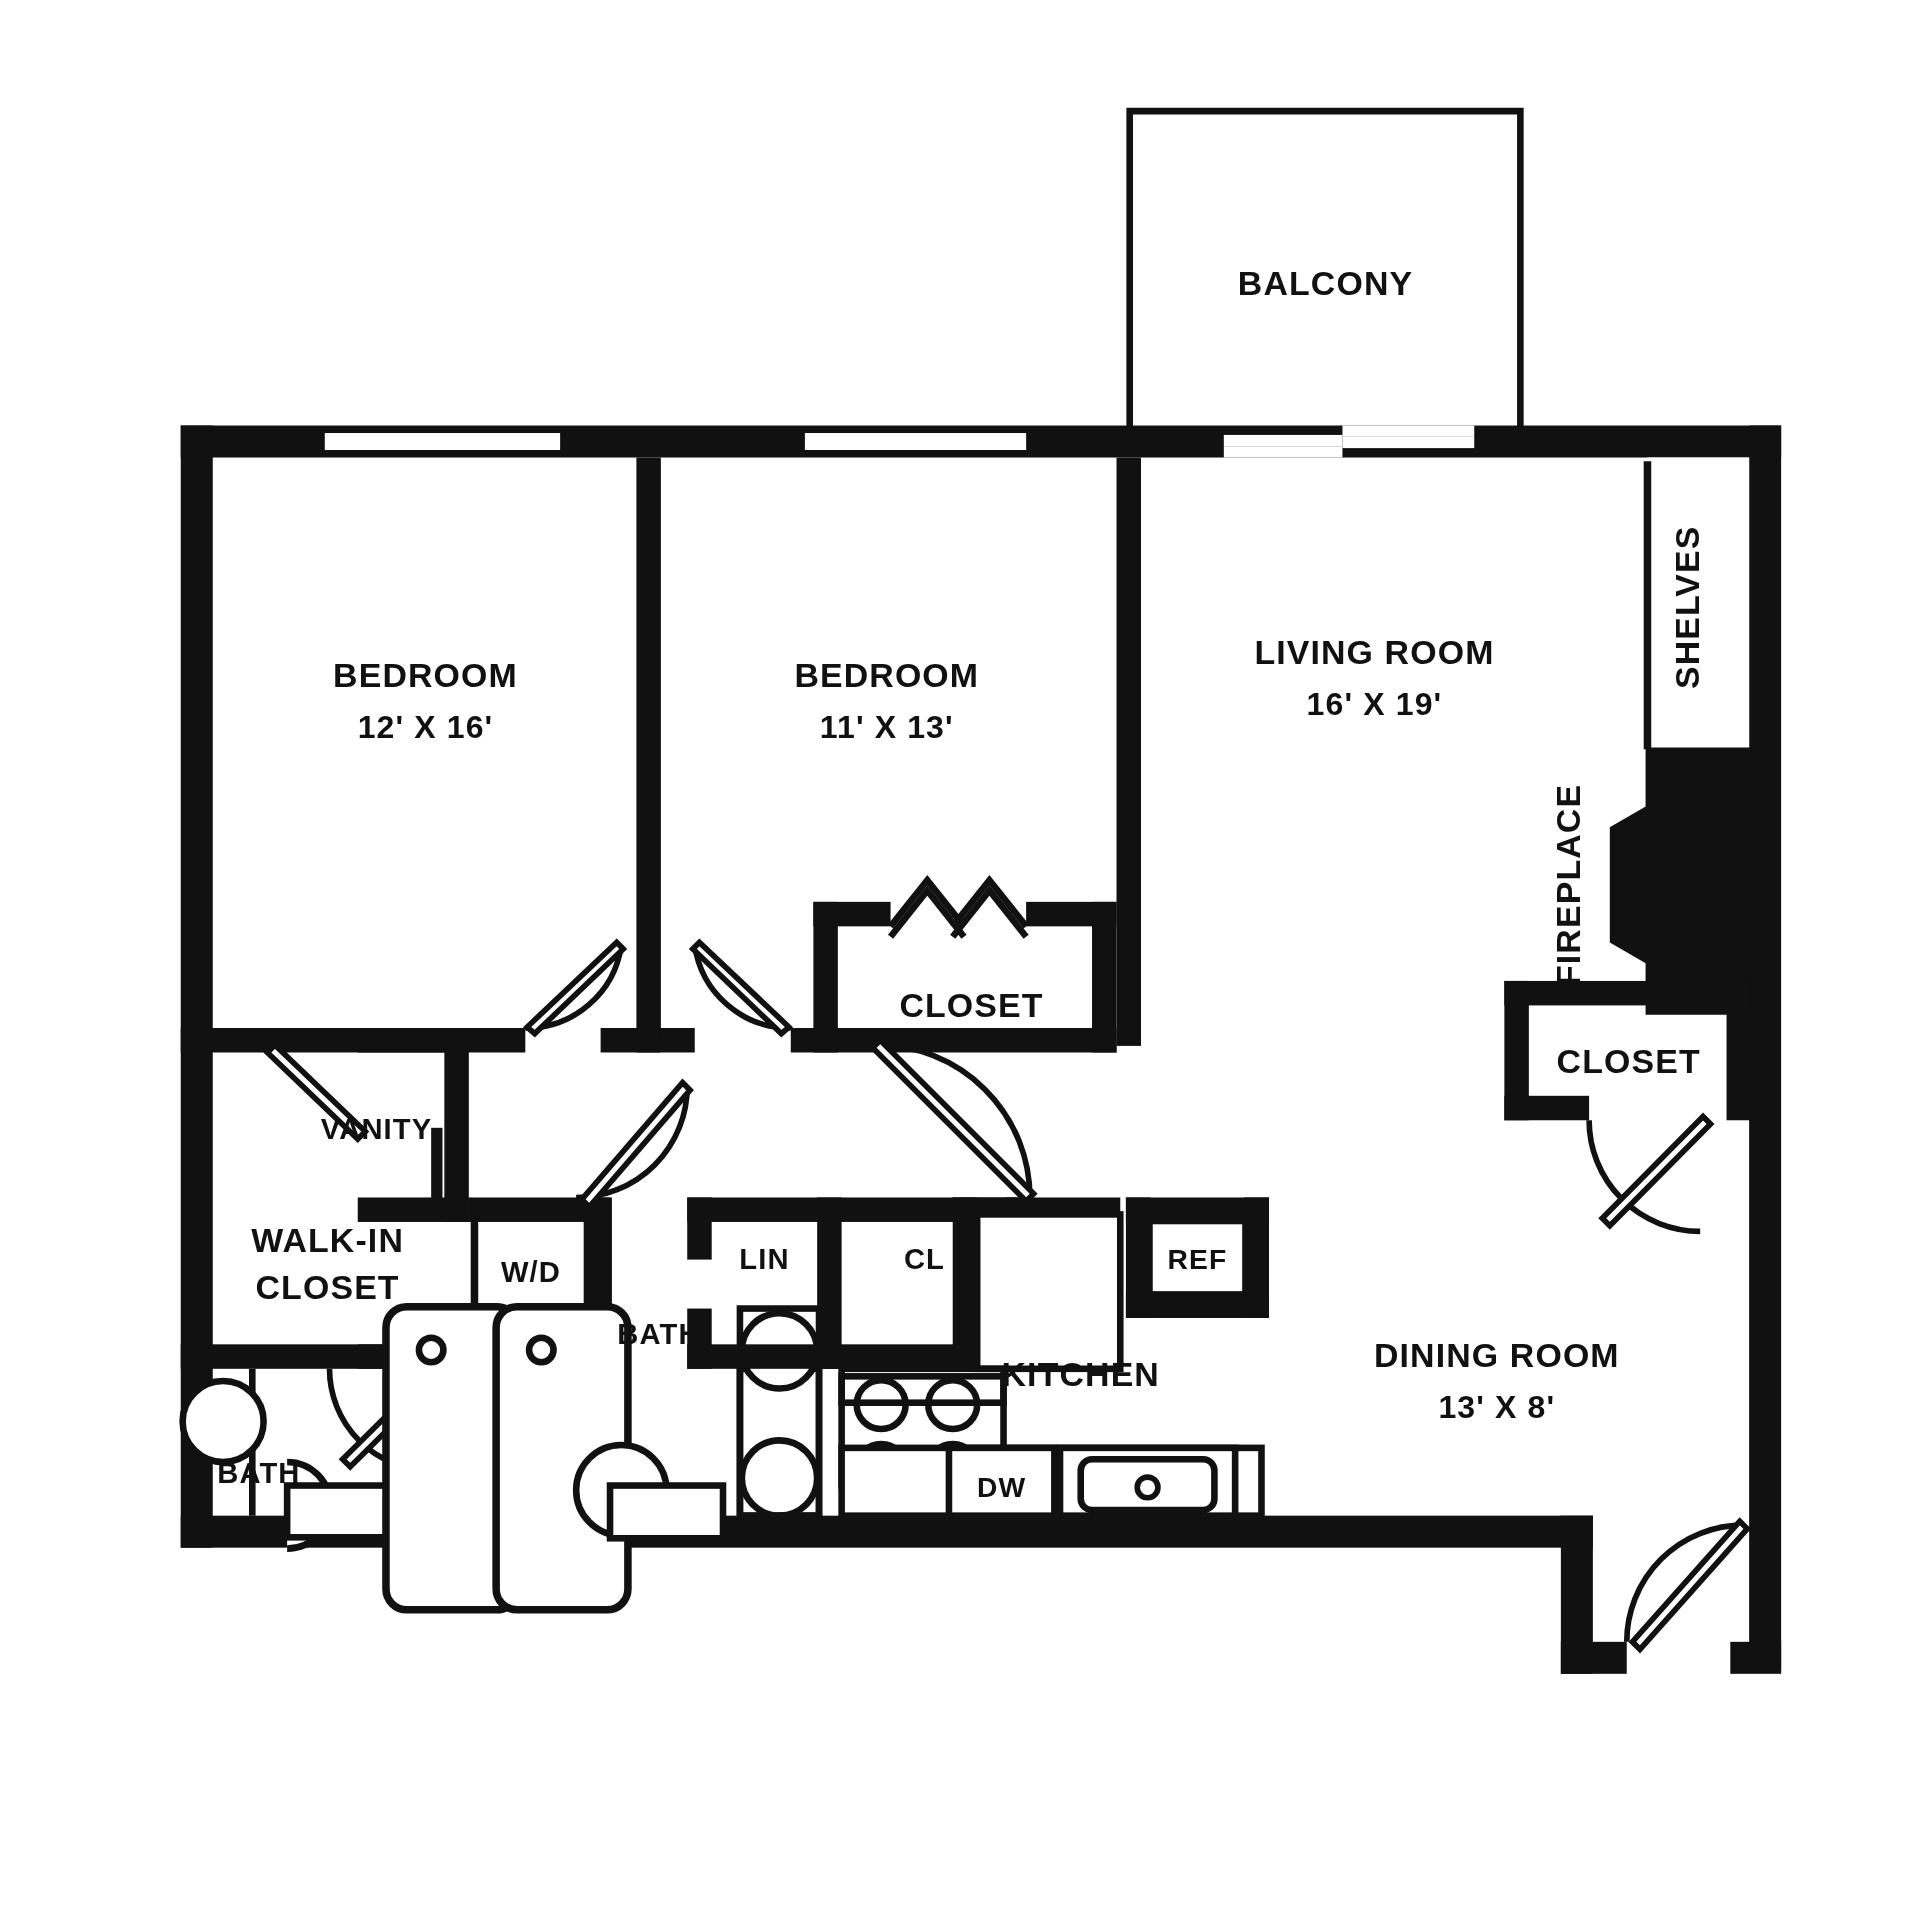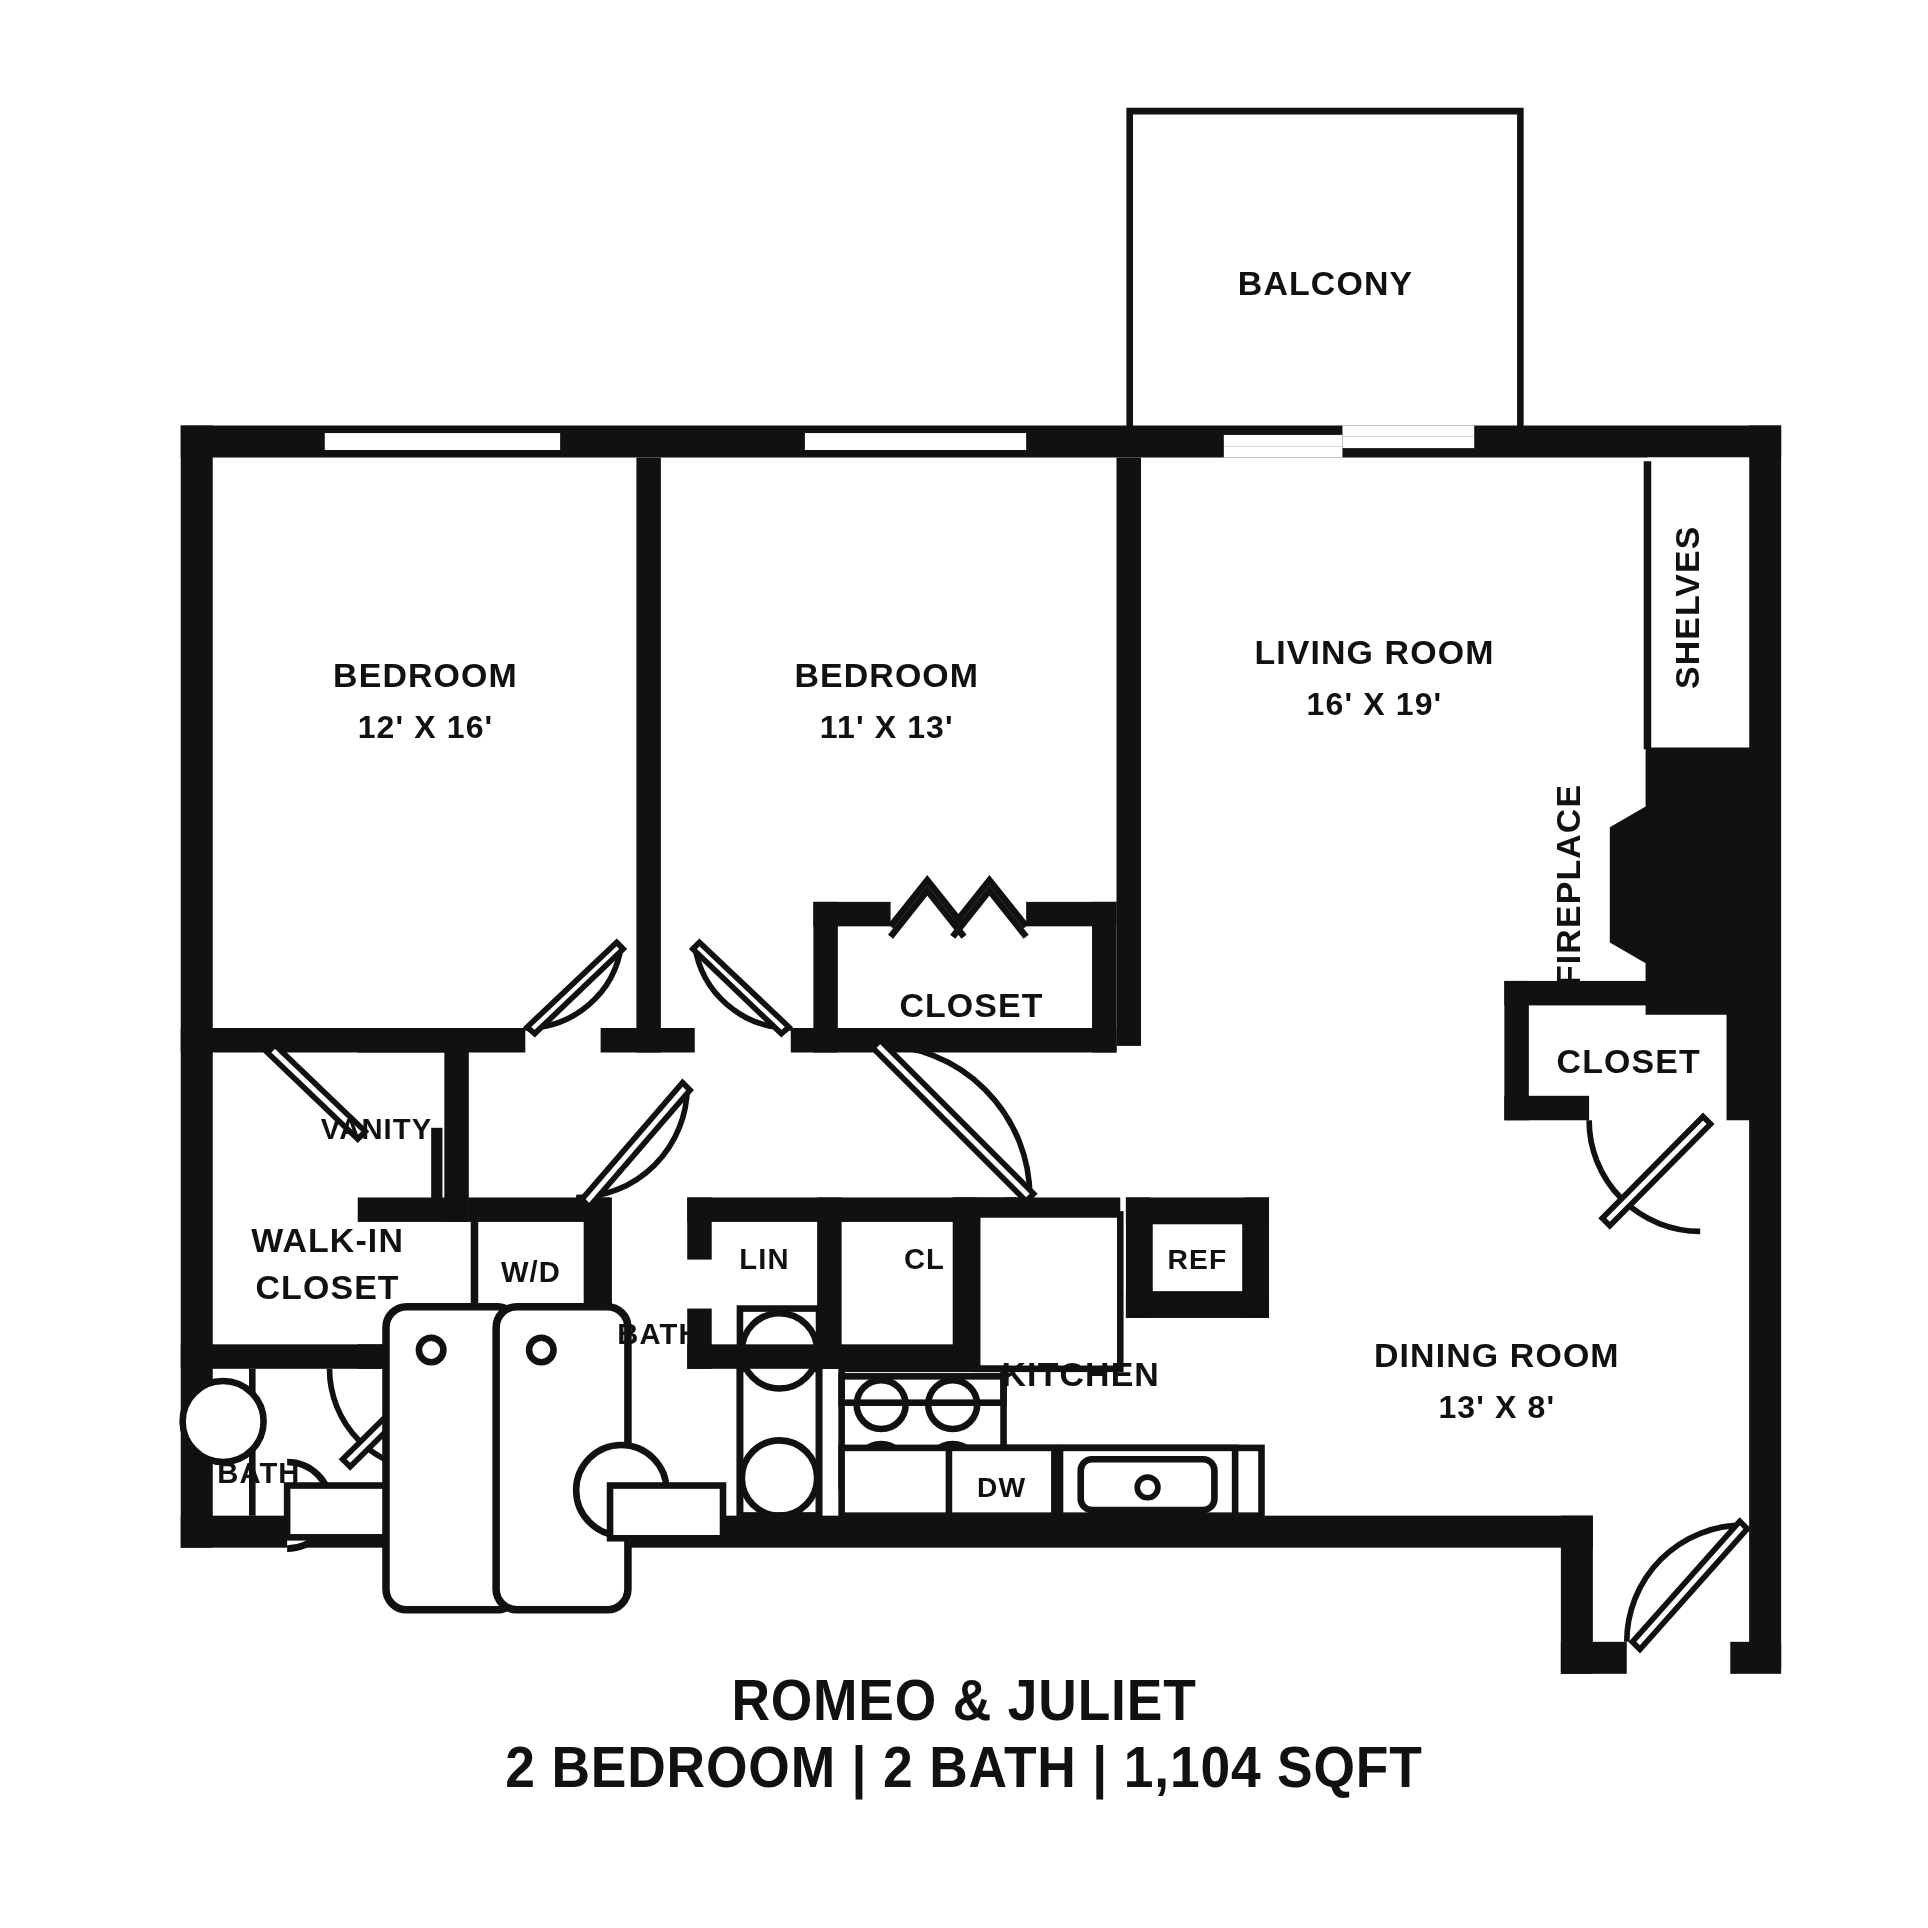--- a/index.html
+++ b/index.html
@@ -289,19 +289,15 @@
       <text class="lbl lbl-room" x="1032" y="1080">CLOSET</text>
 
       <text class="lbl lbl-sm" x="400" y="1210">VANITY</text>
 
       <text class="lbl lbl-room" x="348" y="1330">WALK-IN</text>
       <text class="lbl lbl-room" x="348" y="1380">CLOSET</text>
     </g>
 
   </svg>
 
-  <div class="title-wrap">
-    <div class="title-main">ROMEO &amp; JULIET</div>
-    <div class="title-sub">2 BEDROOM | 2 BATH | 1,104 SQFT</div>
-  </div>
 
 </div>
 
 
 </body></html>

